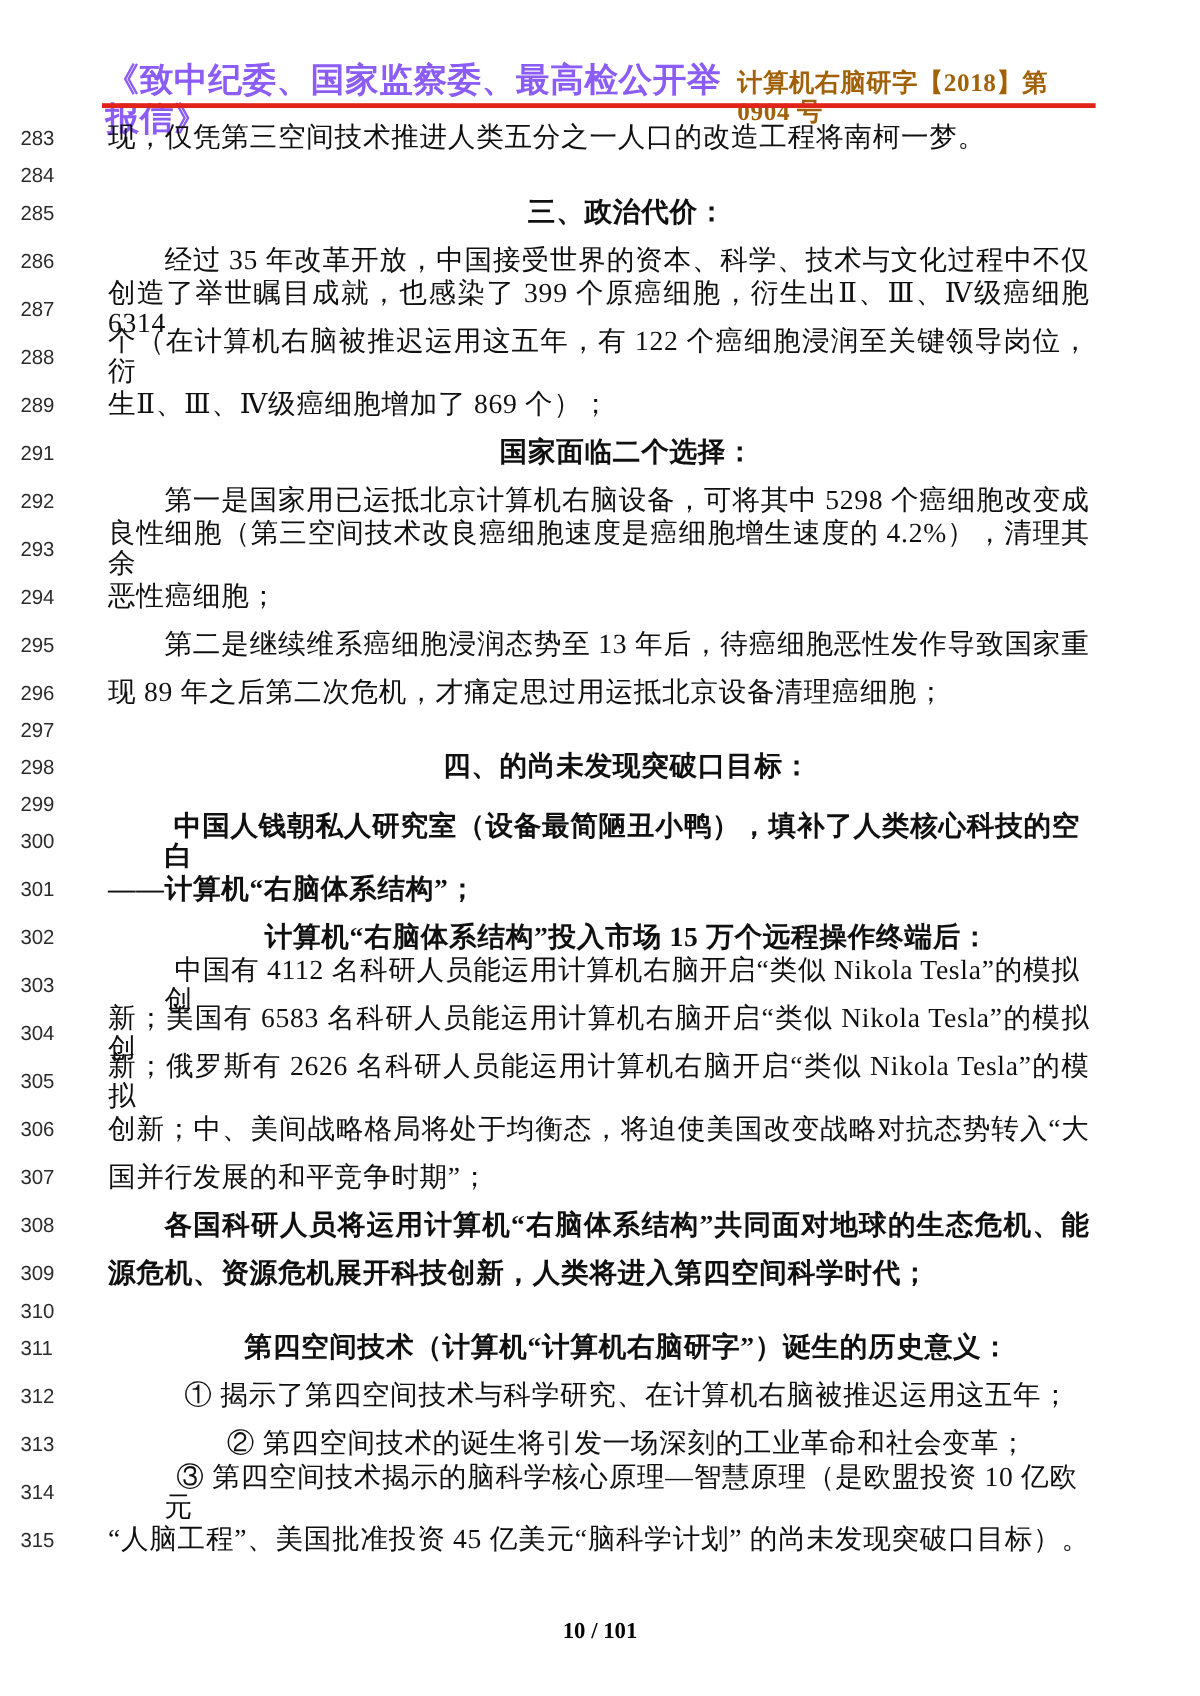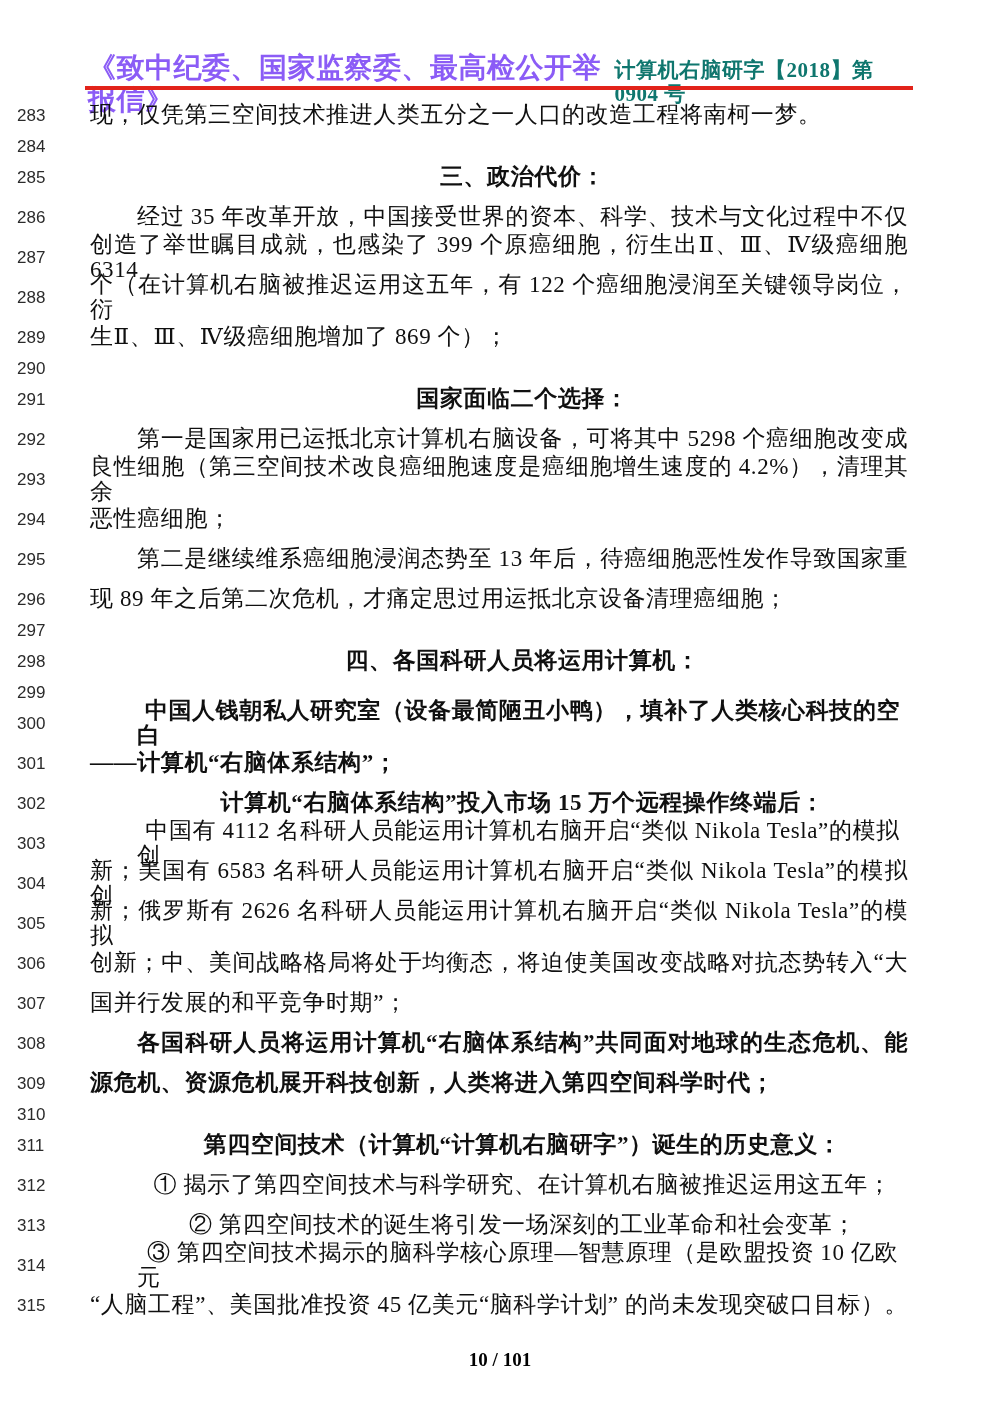--- a/index.html
+++ b/index.html
@@ -98,21 +98,21 @@
     font-size: 19px;
     font-weight: bold;
     color: #000000;
   }
 </style>
 </head>
 <body>
 
 <div class="page-header">
   <span class="header-title">《致中纪委、国家监察委、最高检公开举报信》</span>
-  <span class="header-docnum" style="color: #0f766e;">计算机右脑研字【2018】第 0904 号</span>
+  <span class="header-docnum" style="color: #a16207;">计算机右脑研字【2018】第 0904 号</span>
 </div>
 <div class="header-rule" style="background: rgb(226, 35, 26);"></div>
 
 <div class="doc-lines">
     <div class="line-row">
       <span class="line-no">283</span>
       <div class="line-text"><span>现，仅凭第三空间技术推进人类五分之一人口的改造工程将南柯一梦。</span></div>
     </div>
     <div class="line-row blank">
       <span class="line-no">284</span>
@@ -131,24 +131,20 @@
       <div class="line-text"><span>创造了举世瞩目成就，也感染了 399 个原癌细胞，衍生出Ⅱ、Ⅲ、Ⅳ级癌细胞 6314</span></div>
     </div>
     <div class="line-row just">
       <span class="line-no">288</span>
       <div class="line-text"><span>个（在计算机右脑被推迟运用这五年，有 122 个癌细胞浸润至关键领导岗位，衍</span></div>
     </div>
     <div class="line-row">
       <span class="line-no">289</span>
       <div class="line-text"><span>生Ⅱ、Ⅲ、Ⅳ级癌细胞增加了 869 个）；</span></div>
     </div>
-    <div class="line-row blank">
-      <span class="line-no">290</span>
-      <div class="line-text"></div>
-    </div>
     <div class="line-row bold indent">
       <span class="line-no">291</span>
       <div class="line-text"><span>国家面临二个选择：</span></div>
     </div>
     <div class="line-row indent just">
       <span class="line-no">292</span>
       <div class="line-text"><span>第一是国家用已运抵北京计算机右脑设备，可将其中 5298 个癌细胞改变成</span></div>
     </div>
     <div class="line-row just">
       <span class="line-no">293</span>
@@ -165,21 +161,21 @@
     <div class="line-row">
       <span class="line-no">296</span>
       <div class="line-text"><span>现 89 年之后第二次危机，才痛定思过用运抵北京设备清理癌细胞；</span></div>
     </div>
     <div class="line-row blank">
       <span class="line-no">297</span>
       <div class="line-text"></div>
     </div>
     <div class="line-row bold indent">
       <span class="line-no">298</span>
-      <div class="line-text"><span>四、各国科研人员将运用计算机：</span></div>
+      <div class="line-text"><span>四、的尚未发现突破口目标：</span></div>
     </div>
     <div class="line-row blank">
       <span class="line-no">299</span>
       <div class="line-text"></div>
     </div>
     <div class="line-row bold indent just">
       <span class="line-no">300</span>
       <div class="line-text"><span>中国人钱朝私人研究室（设备最简陋丑小鸭），填补了人类核心科技的空白</span></div>
     </div>
     <div class="line-row bold">

